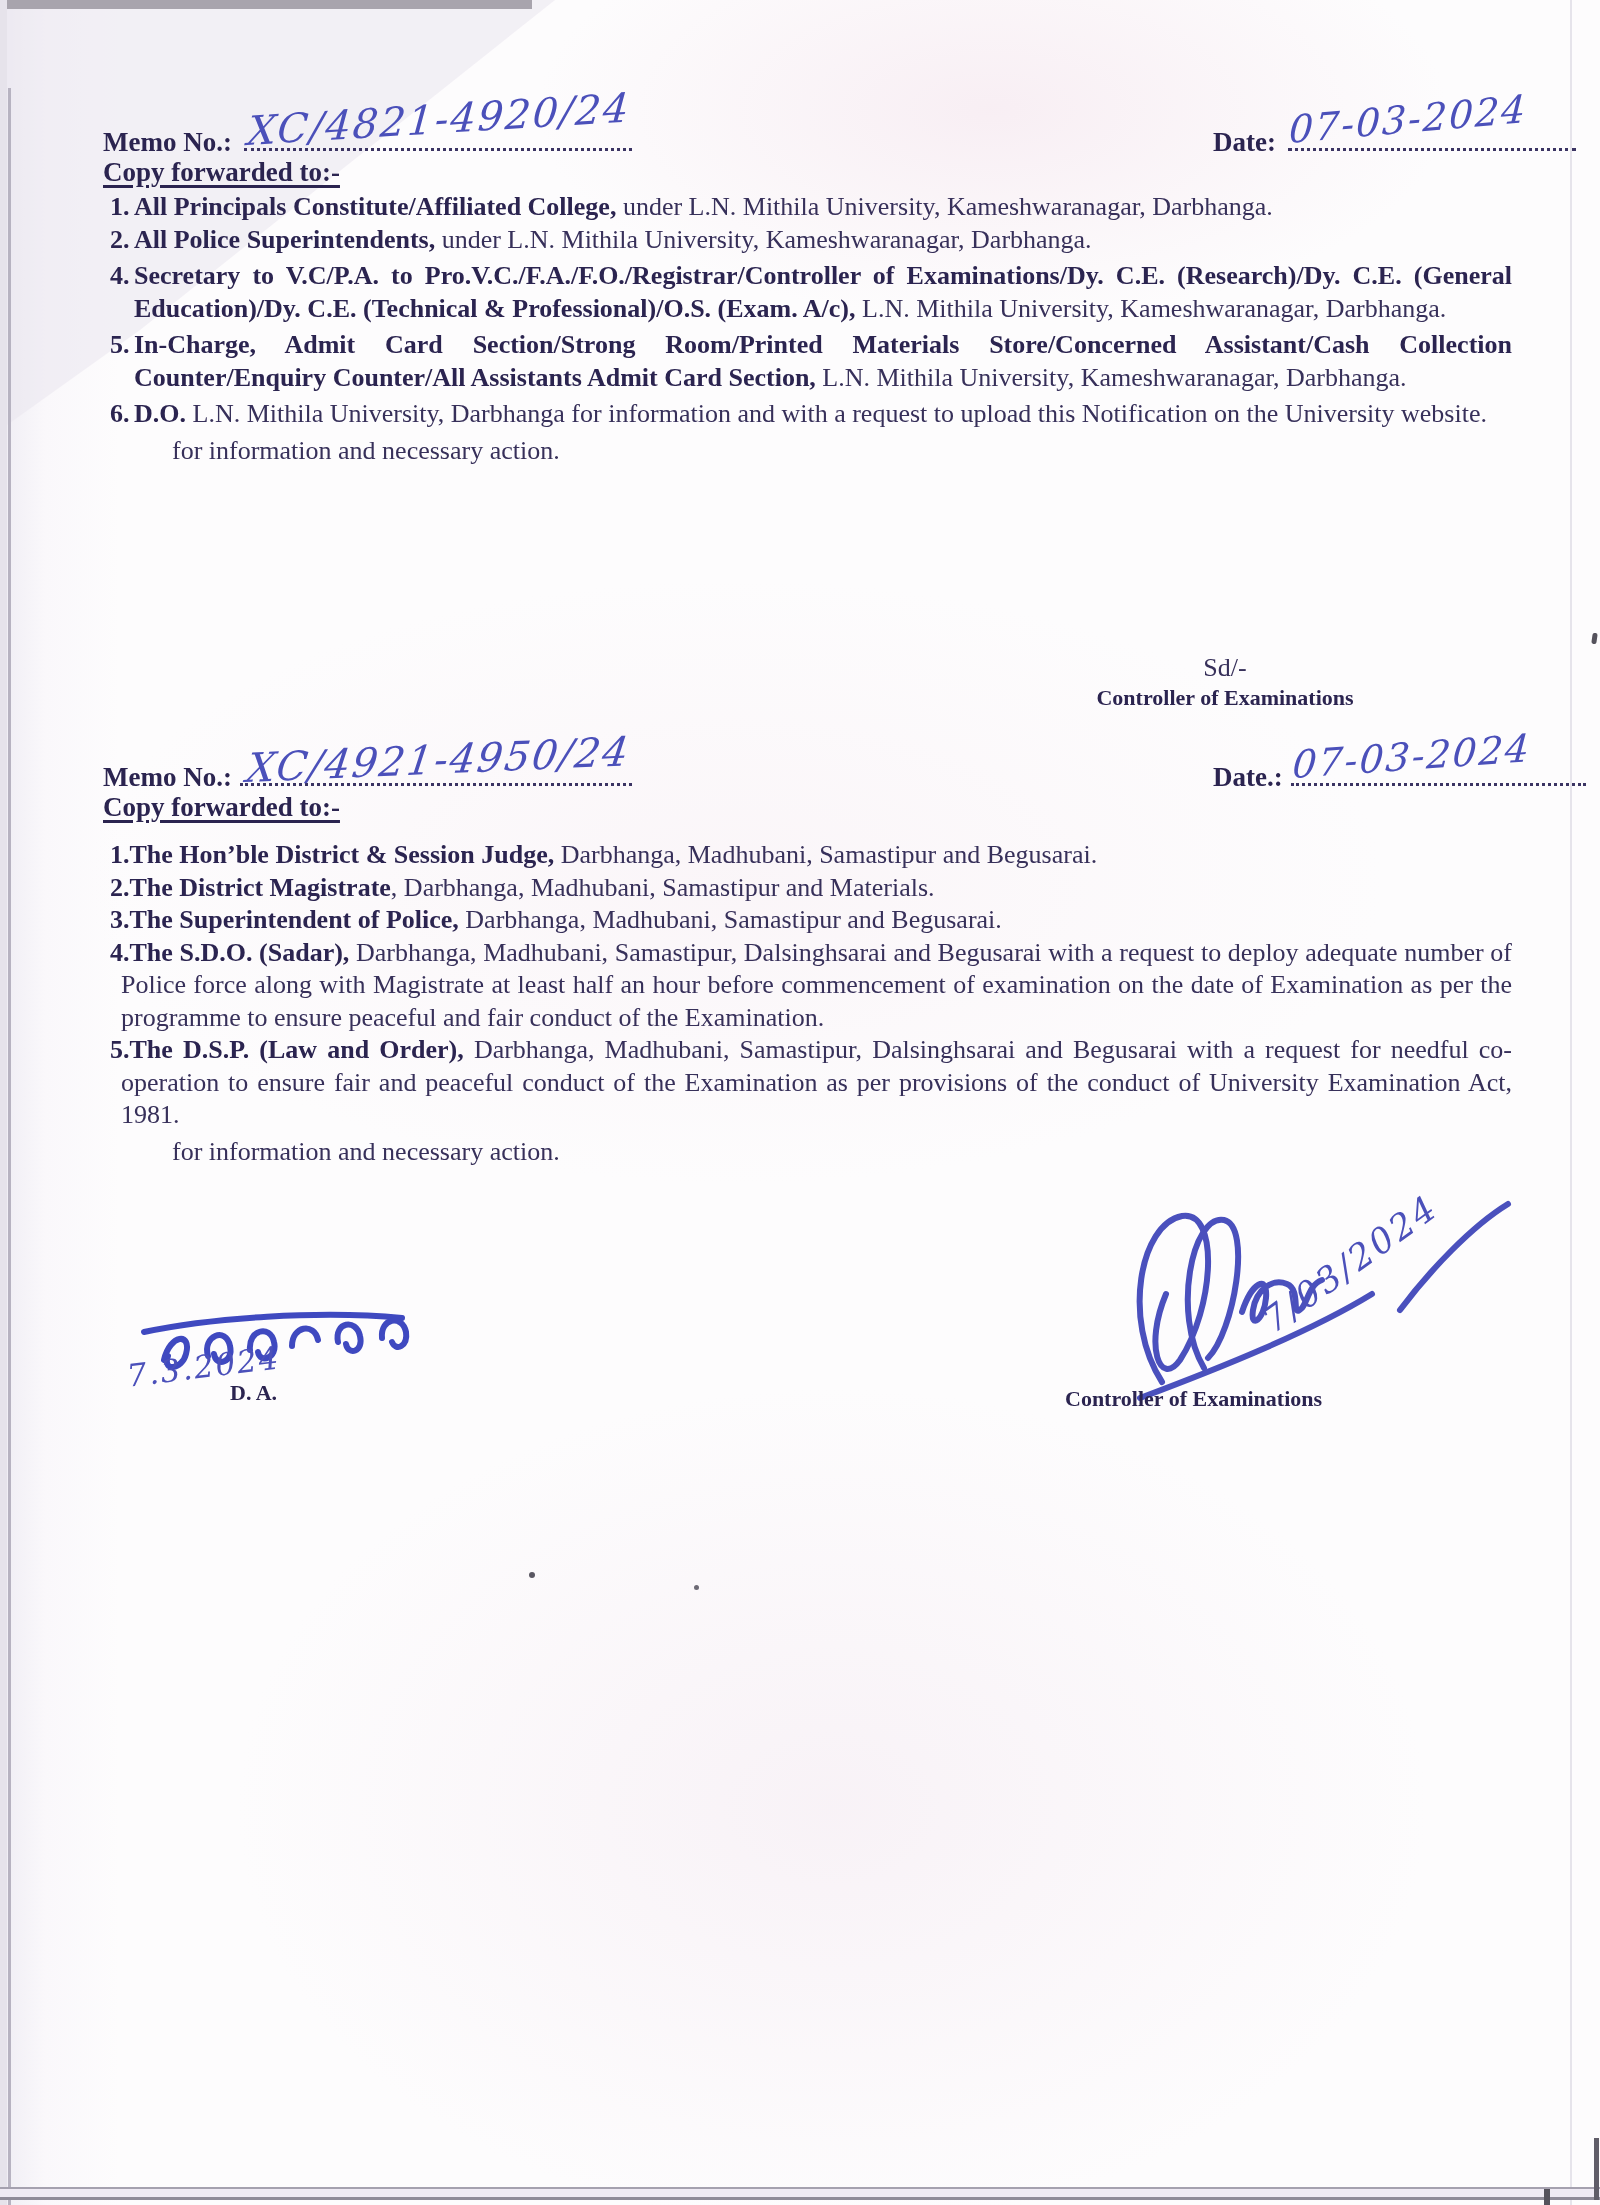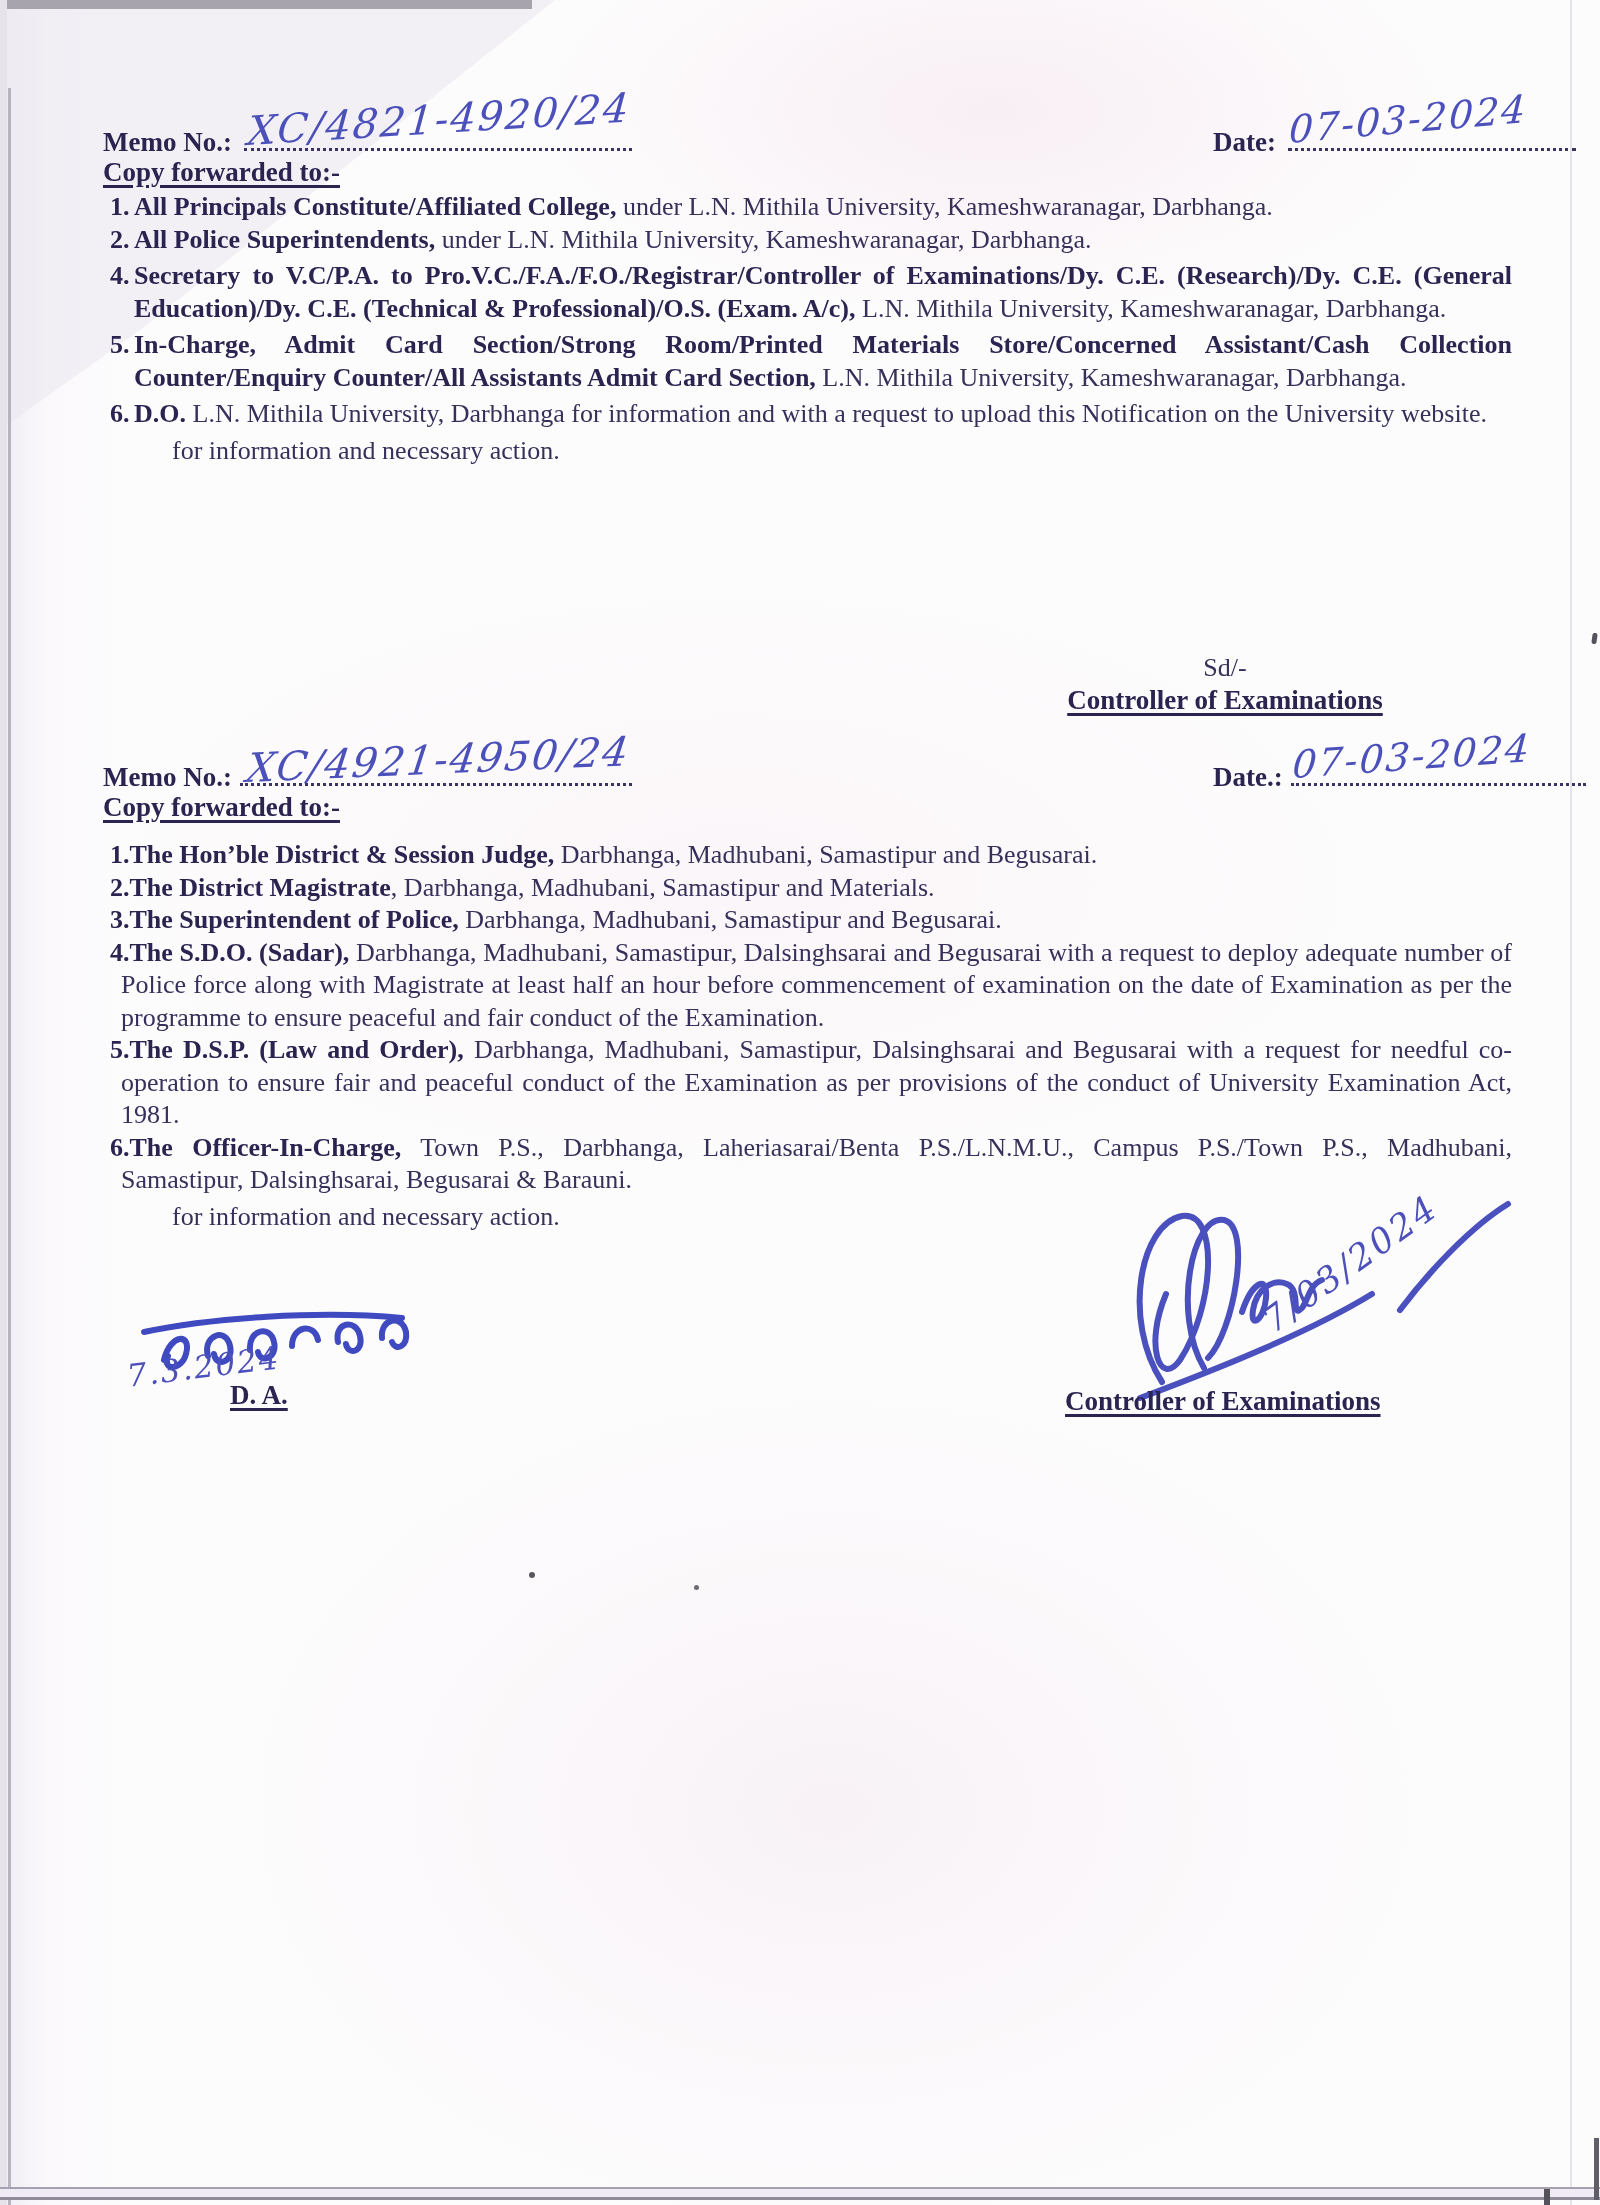--- a/index.html
+++ b/index.html
@@ -52,22 +52,22 @@
 
   .list { position:absolute; left:110px; width:1402px; font-size:26px; line-height:32.5px; }
   .item { text-align:justify; padding-left:24px; }
   .item .num { display:inline-block; width:24px; margin-left:-24px; font-weight:700; color:#2b2450; }
   .list2 .item { padding-left:11px; }
   .list2 .item .num { display:inline; width:auto; margin-left:-11px; }
   .note { padding-left:62px; text-align:left; }
 
   .sd-block { position:absolute; left:1060px; width:330px; text-align:center; font-size:26px; }
   .signatory {
-    font-size:27px; font-weight:700; color:#2b2450;
-    text-decoration:underline; text-decoration-thickness:2.5px; text-underline-offset:4px;
+    font-size:22px; font-weight:700; color:#2b2450;
+    text-decoration-thickness:2.5px; text-underline-offset:4px;
   }
   .sign-block { position:absolute; }
 </style>
 </head>
 <body>
 
 <div class="page">
 
   <div class="art top-strip"></div>
   <div class="art fold-corner"></div>
@@ -128,21 +128,20 @@
   </div>
 
   <div class="heading" style="top:792px;">Copy forwarded to:-</div>
 
   <div class="list list2" style="top:827px;margin-top:12px;">
     <div class="item"><span class="num">1.</span><span class="b">The Hon’ble District &amp; Session Judge,</span><span> Darbhanga, Madhubani, Samastipur and Begusarai.</span></div>
     <div class="item"><span class="num">2.</span><span class="b">The District Magistrate</span><span>, Darbhanga, Madhubani, Samastipur and Materials.</span></div>
     <div class="item"><span class="num">3.</span><span class="b">The Superintendent of Police,</span><span> Darbhanga, Madhubani, Samastipur and Begusarai.</span></div>
     <div class="item"><span class="num">4.</span><span class="b">The S.D.O. (Sadar),</span><span> Darbhanga,  Madhubani, Samastipur, Dalsinghsarai and Begusarai with a request to deploy adequate number of Police force along with Magistrate at least half an hour before commencement of examination on the date of Examination as per the programme to ensure peaceful and fair conduct of the Examination.</span></div>
     <div class="item"><span class="num">5.</span><span class="b">The D.S.P. (Law and Order),</span><span> Darbhanga, Madhubani, Samastipur, Dalsinghsarai and Begusarai with a request for needful co-operation to ensure fair and peaceful conduct of the Examination as per provisions of the conduct of University Examination Act, 1981.</span></div>
-    <div class="item"><span class="num">6.</span><span class="b">The Officer-In-Charge,</span><span> Town P.S., Darbhanga, Laheriasarai/Benta P.S./L.N.M.U., Campus P.S./Town P.S., Madhubani, Samastipur, Dalsinghsarai, Begusarai &amp; Barauni.</span></div>
     <div class="note" style="margin-top:4px;">for information and necessary action.</div>
   </div>
 
   <div class="sign-block" style="left:125px; top:1298px; width:330px; height:130px;">
     <svg width="310" height="92" viewBox="0 0 310 92" style="position:absolute; left:5px; top:0;">
       <g fill="none" stroke="#3f49c0" stroke-width="6" stroke-linecap="round">
         <path d="M14,34 C80,20 190,12 272,20"></path>
         <path d="M34,62 C40,36 62,34 56,56 C52,72 32,74 38,58"></path>
         <path d="M78,58 C72,38 96,28 100,48 C104,64 86,70 84,56"></path>
         <path d="M120,52 C118,32 140,26 144,44 C148,60 130,66 128,54"></path>

